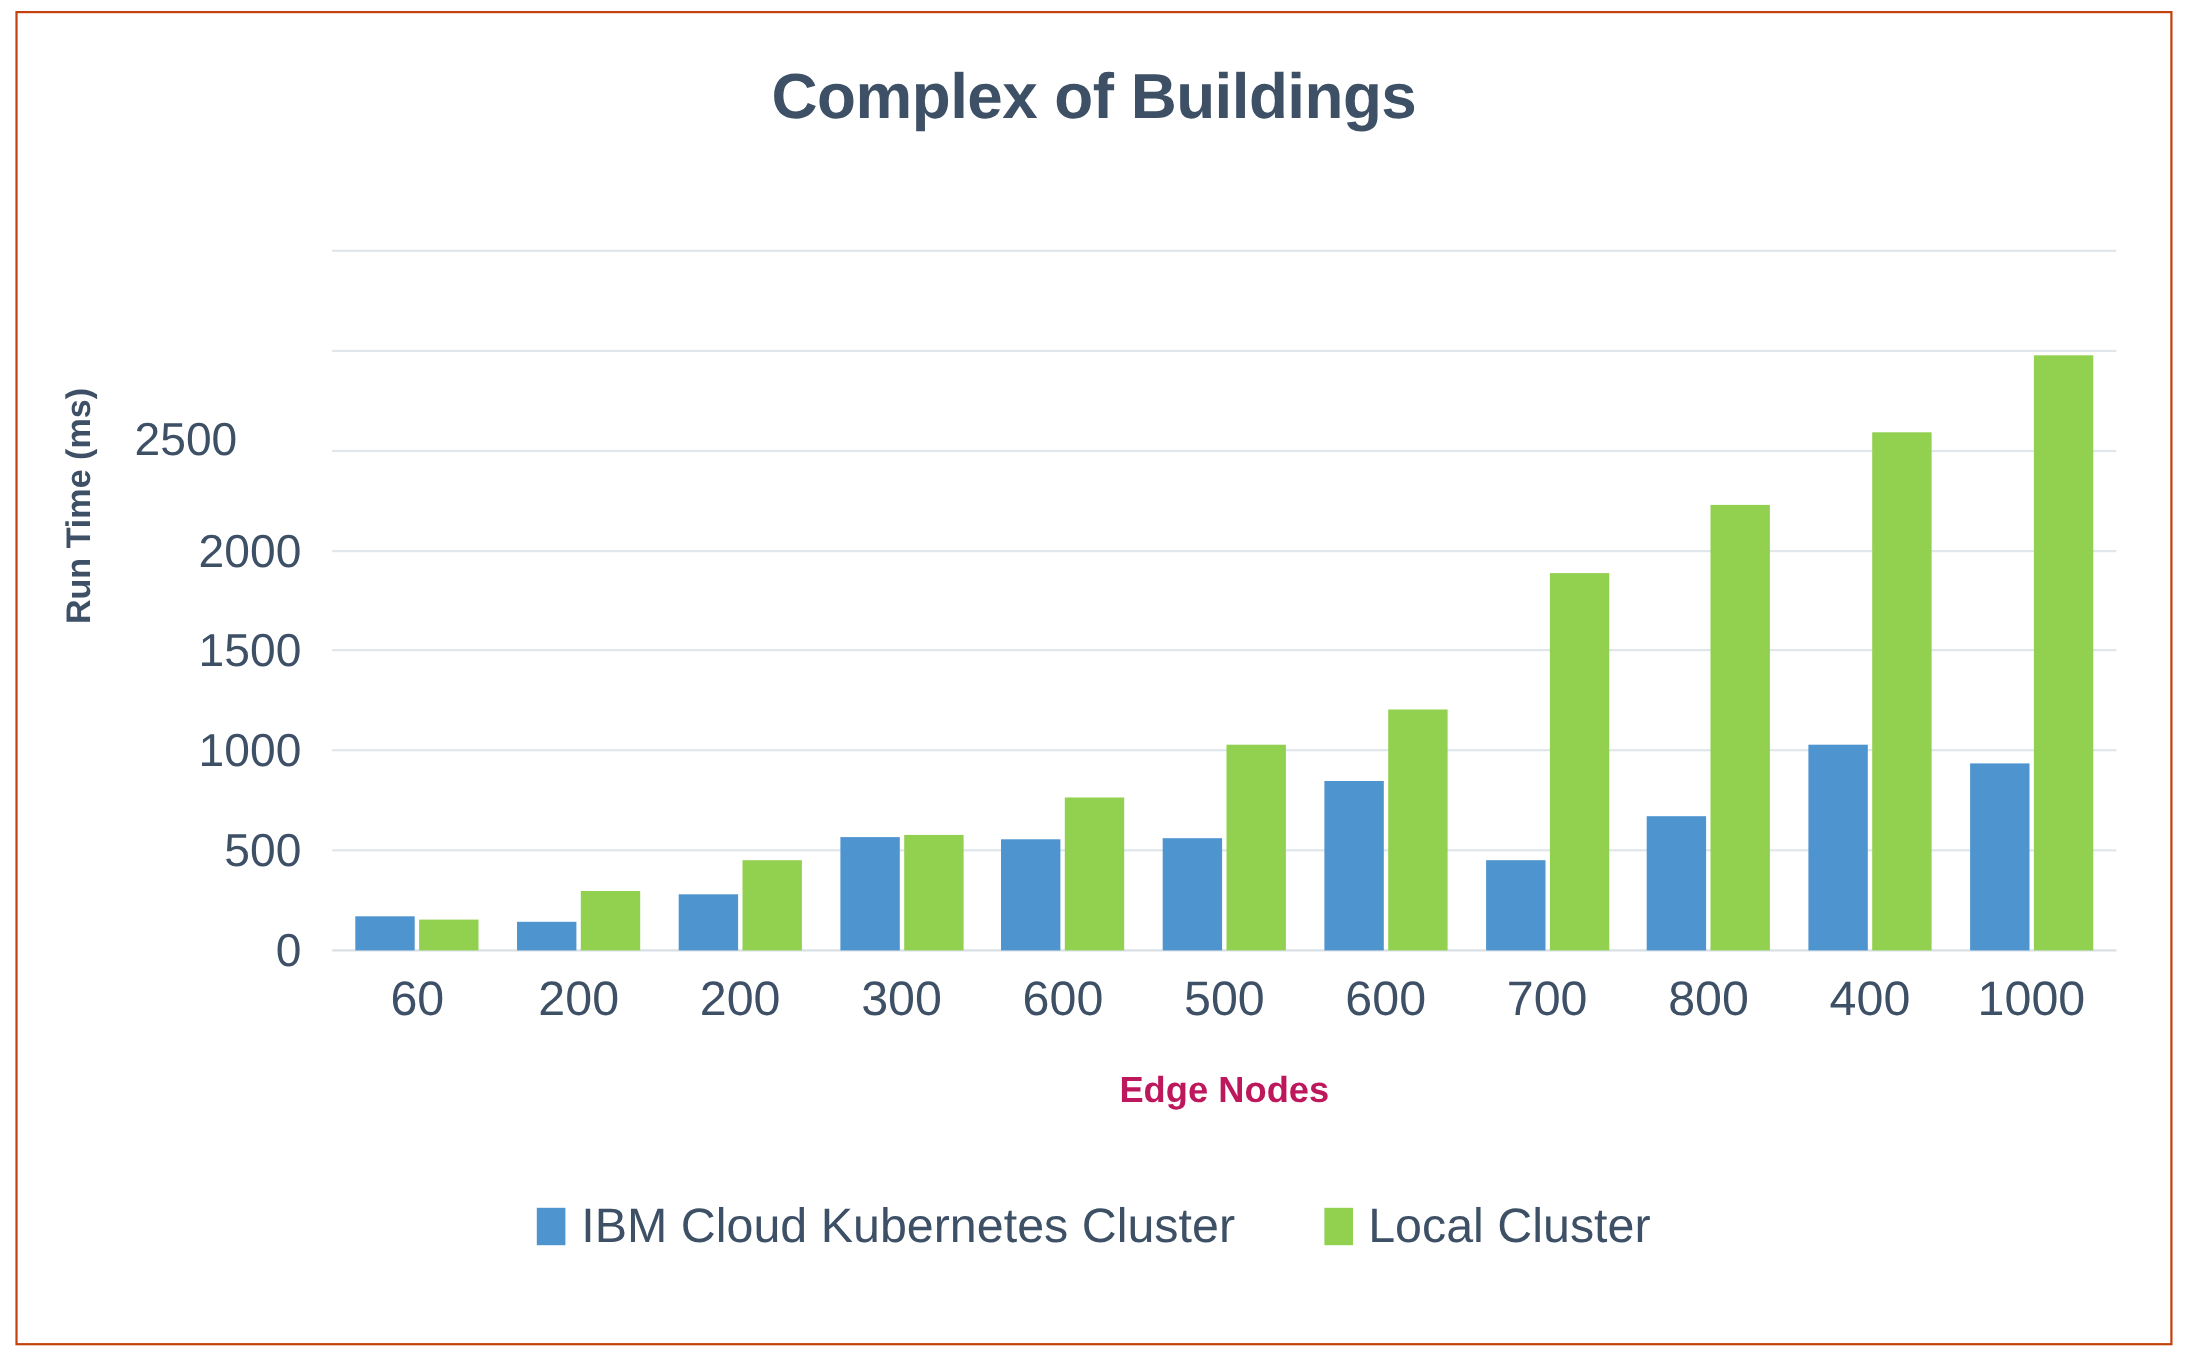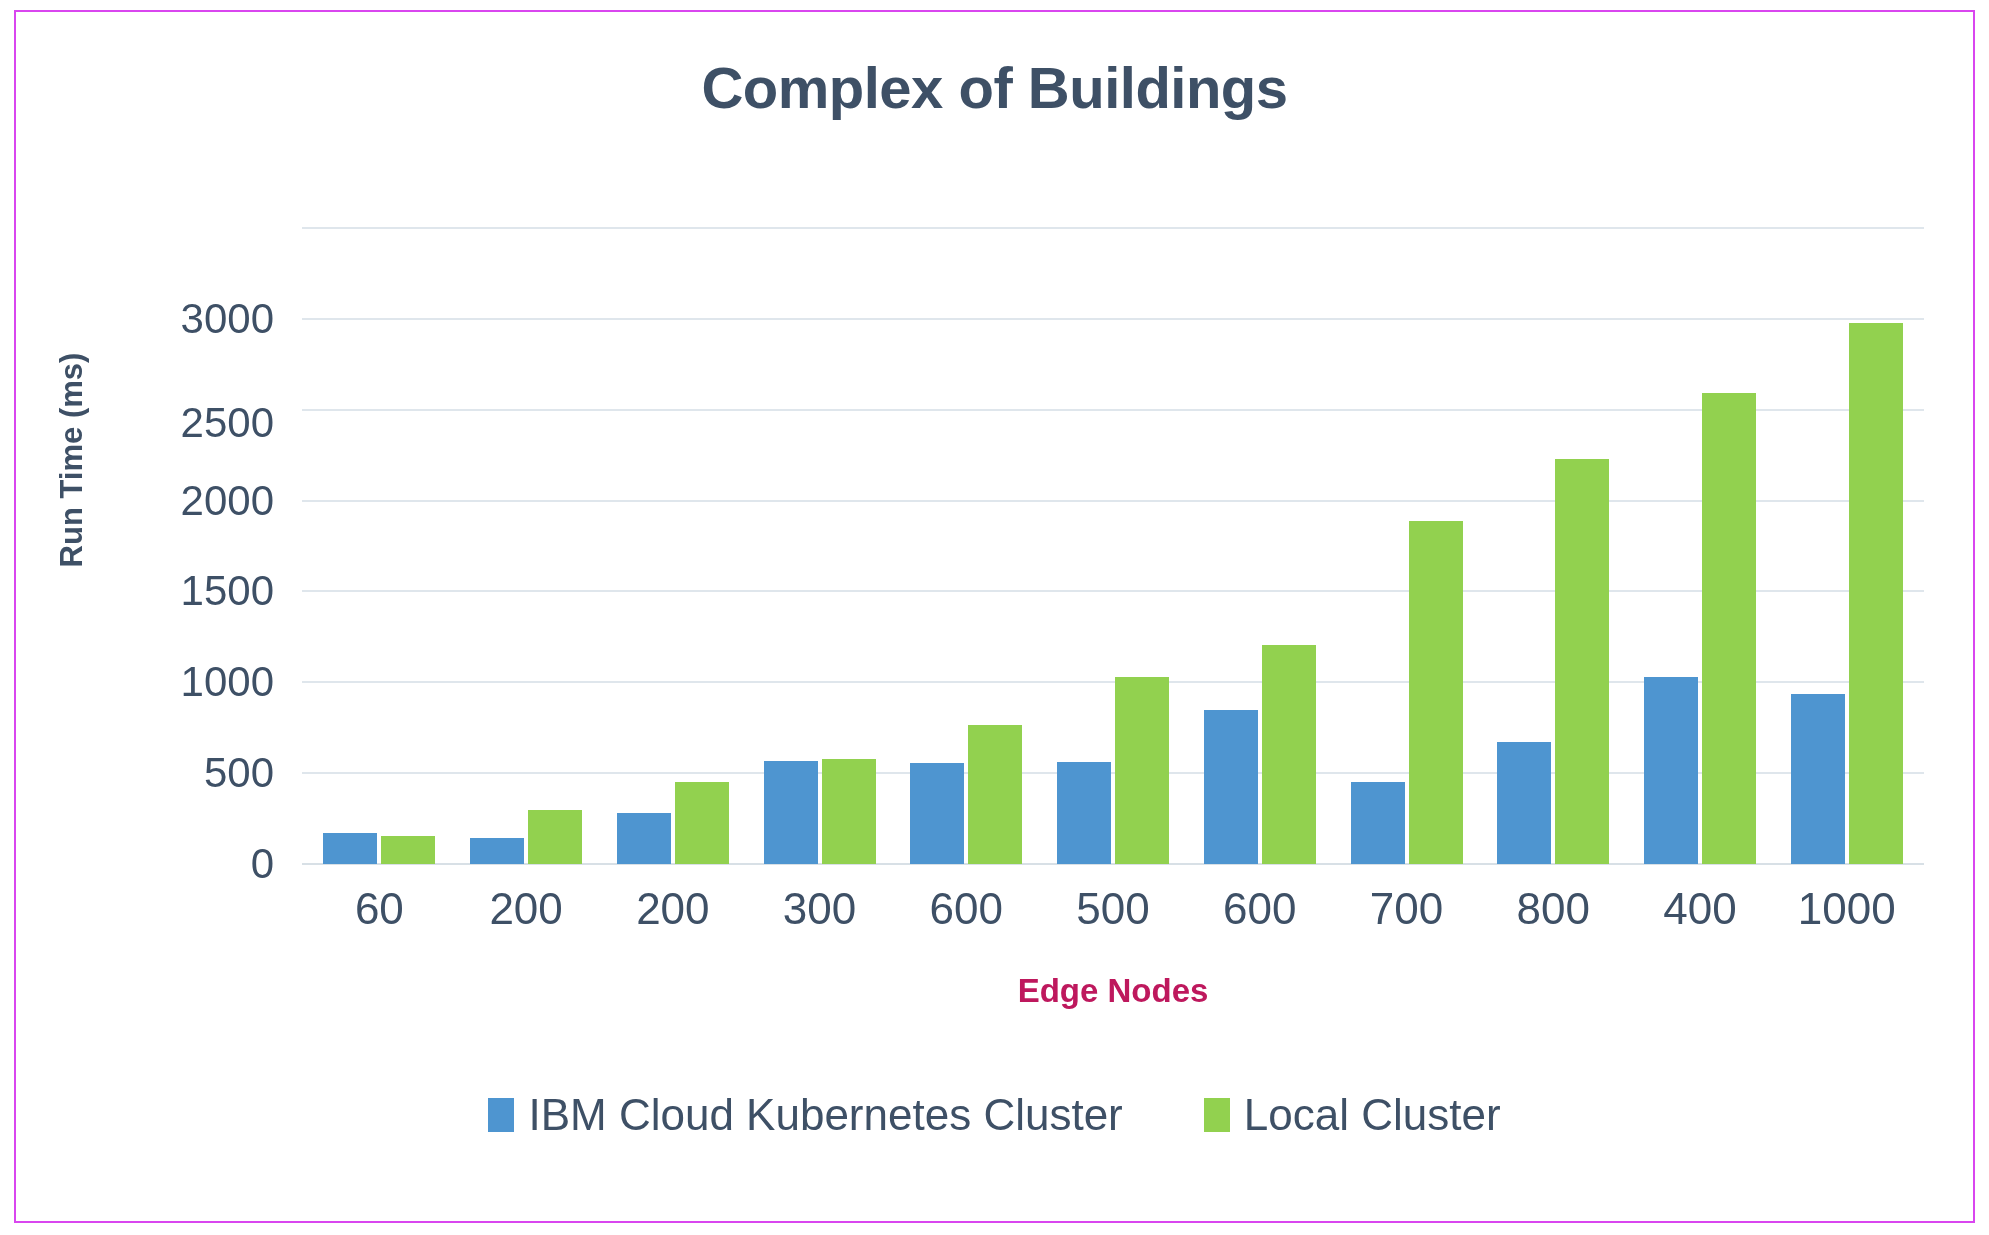--- a/index.html
+++ b/index.html
@@ -10,21 +10,21 @@
   body {
     width: 1989px; height: 1235px;
     font-family: "Liberation Sans", sans-serif;
     overflow: hidden;
   }
 
   .chart-frame {
     position: absolute;
     left: 14px; top: 10px;
     width: 1961px; height: 1213px;
-    border: 2px solid #d946ef;
+    border: 2px solid #c2410c;
     background: #ffffff;
   }
 
   
   .chart-title {
     position: absolute;
     left: 0; right: 0; top: 42px;
     text-align: center;
     font-size: 58px;
     font-weight: bold;
@@ -164,23 +164,22 @@
 <div class="chart-frame">
 
   <div class="chart-title">Complex of Buildings</div>
 
   <div class="y-axis-title">Run Time (ms)</div>
 
   <div class="plot-wrap">
     <div class="plot-area" id="grid-layer">
         <div class="gridline" style="top: -1px;"></div>
         <div class="gridline" style="top: 89.8571px;"></div>
-        <div class="ytick" style="top: 90.8571px;">3000</div>
         <div class="gridline" style="top: 180.714px;"></div>
-        <div class="ytick" style="top: 195px;">2500</div>
+        <div class="ytick" style="top: 172px; text-align: center;">2500</div>
         <div class="gridline" style="top: 271.571px;"></div>
         <div class="ytick" style="top: 272.571px;">2000</div>
         <div class="gridline" style="top: 362.429px;"></div>
         <div class="ytick" style="top: 363.429px;">1500</div>
         <div class="gridline" style="top: 453.286px;"></div>
         <div class="ytick" style="top: 454.286px;">1000</div>
         <div class="gridline" style="top: 544.143px;"></div>
         <div class="ytick" style="top: 545.143px;">500</div>
         <div class="gridline baseline" style="top: 635px;"></div>
         <div class="ytick" style="top: 636px;">0</div>

